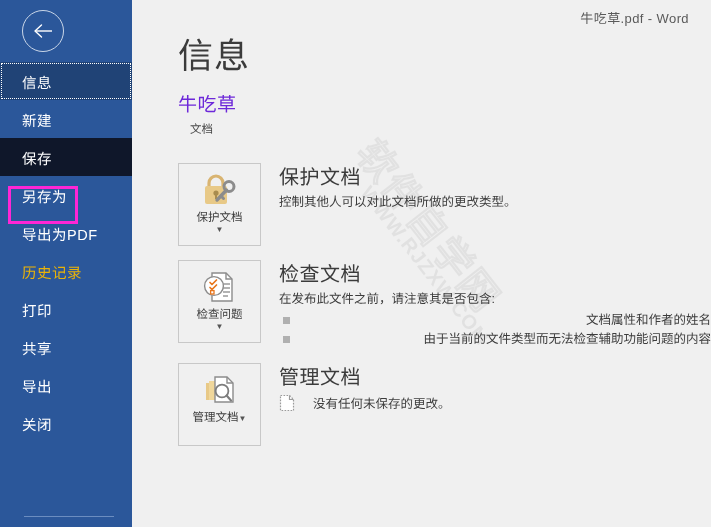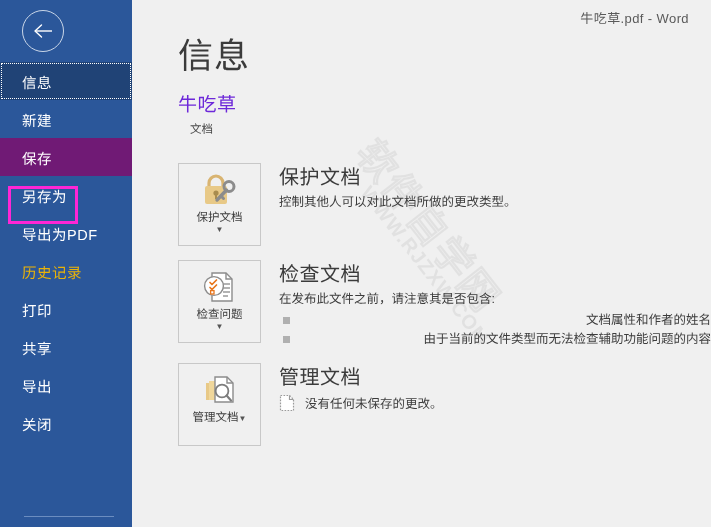--- a/index.html
+++ b/index.html
@@ -73,21 +73,21 @@
     letter-spacing: .5px;
   }
 
   .nav-item.selected {
     background: #204376;
     outline: 1px dotted #ffffff;
     outline-offset: -2px;
   }
 
   .nav-item.hovered {
-    background: #701a75;
+    background: #0f172a;
   }
 
   .nav-item.disabled {
     color: #eab308;
     cursor: default;
   }
 
   
   .annot-box {
     position: absolute;
@@ -285,20 +285,21 @@
     margin-left: 4px;
     flex: 0 0 7px;
   }
 
   .status-line {
     display: flex;
     align-items: center;
     font-size: 12.5px;
     color: #3c3c3c;
     margin-top: 3px;
+    gap: 8px;
   }
   .status-line .sicon {
     margin-right: 10px;
     display: inline-flex;
   }
 </style>
 </head>
 <body>
 
 <div class="app">

